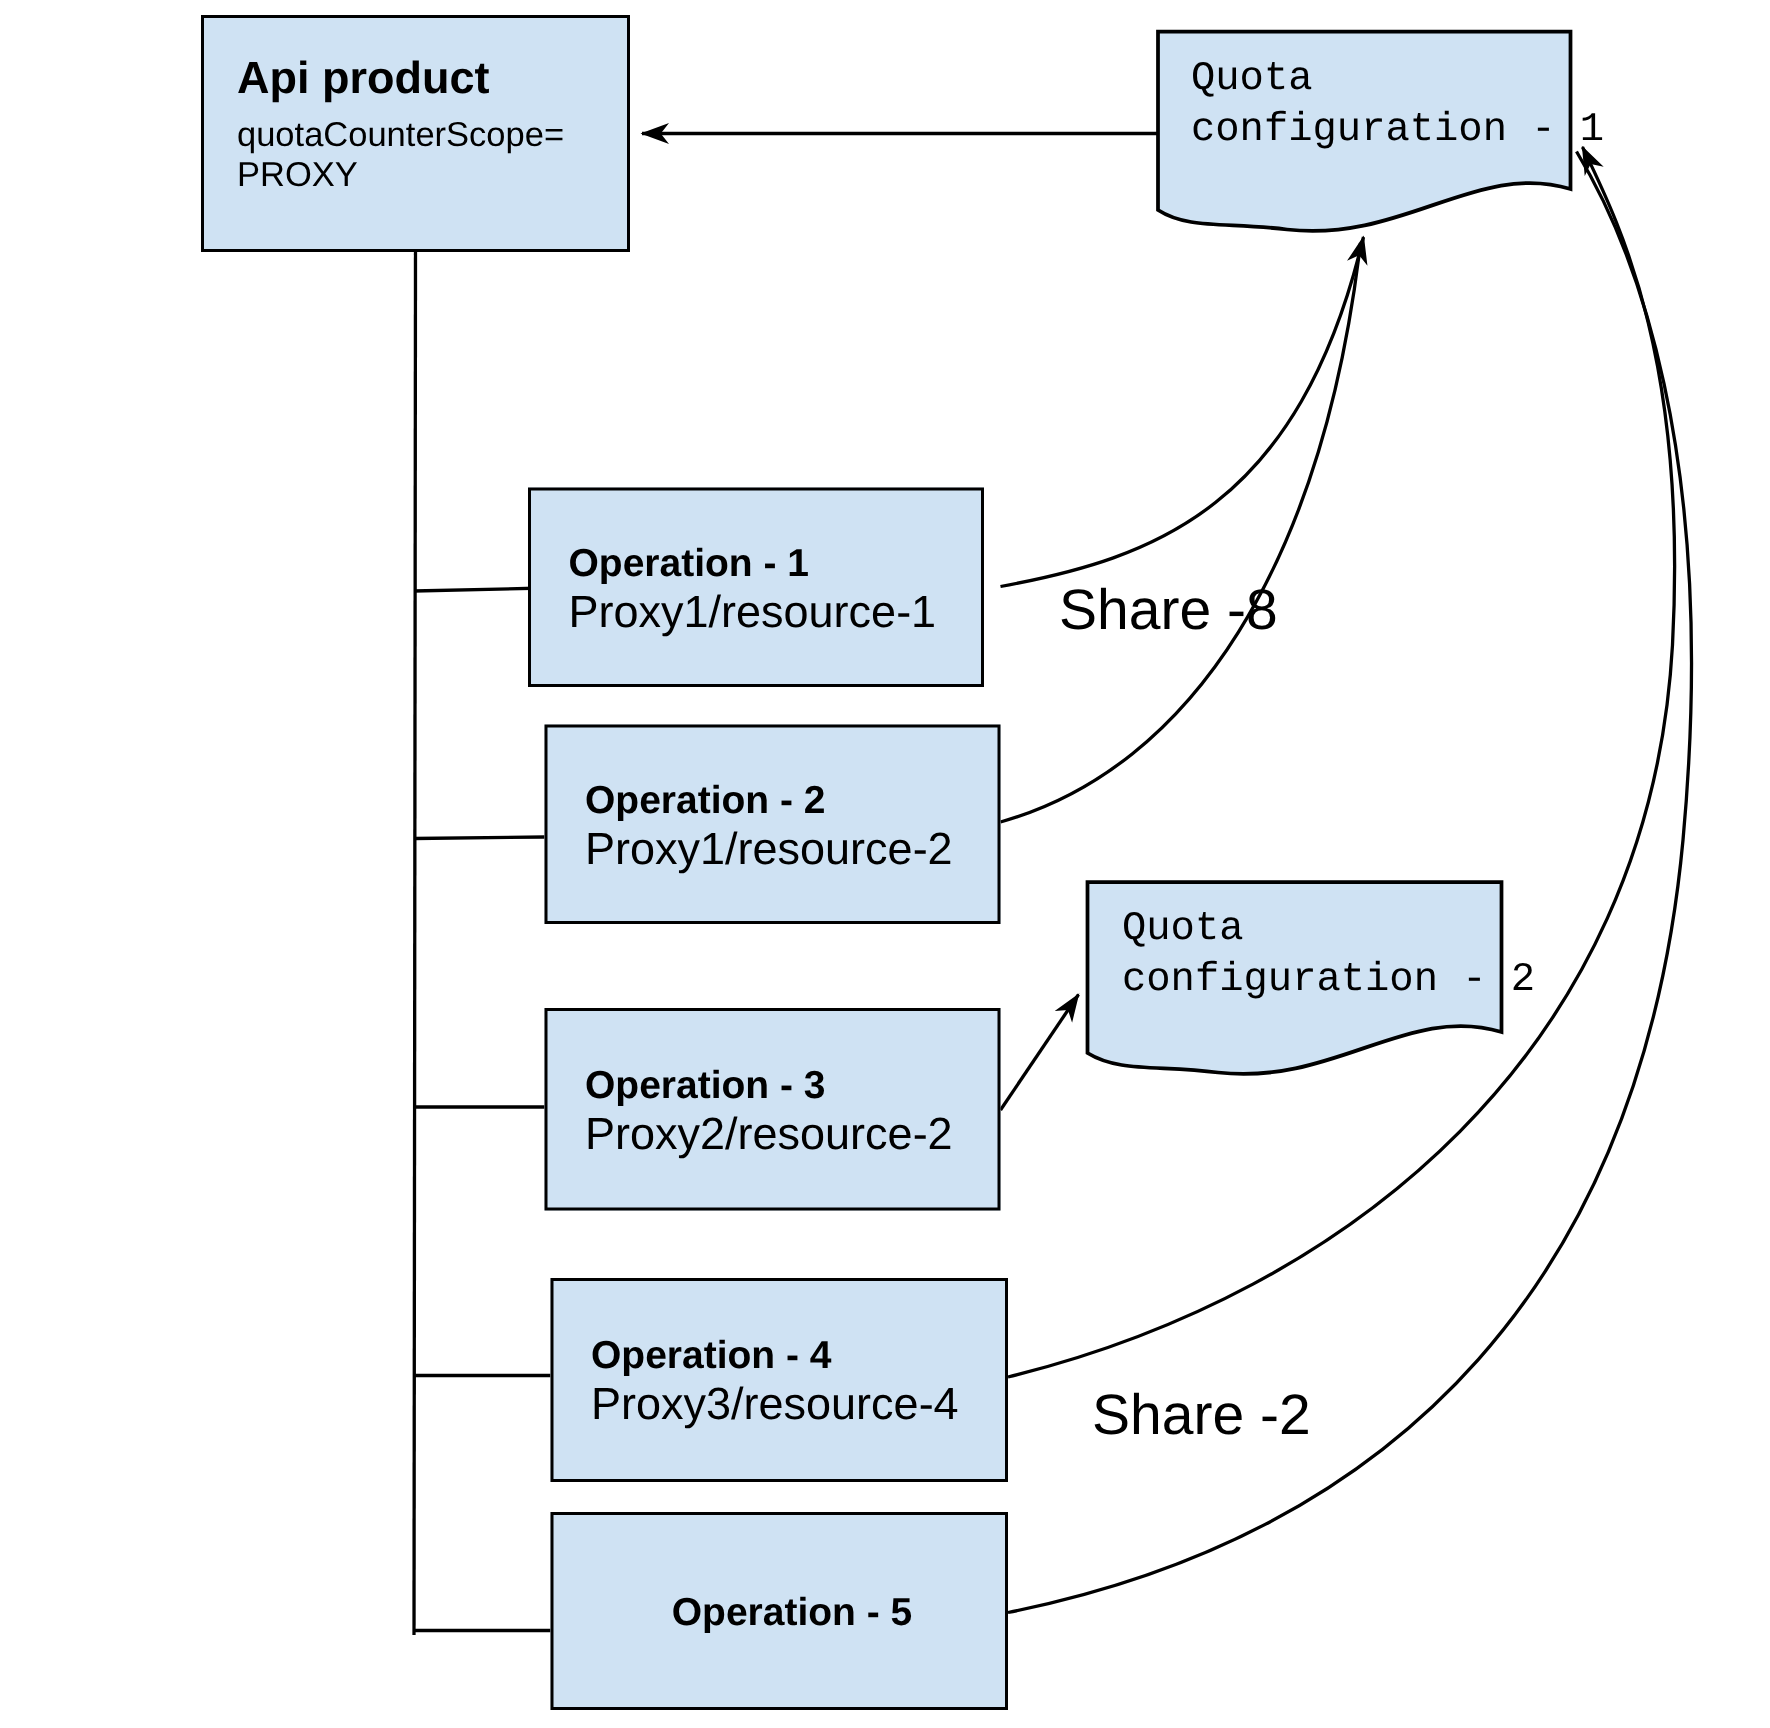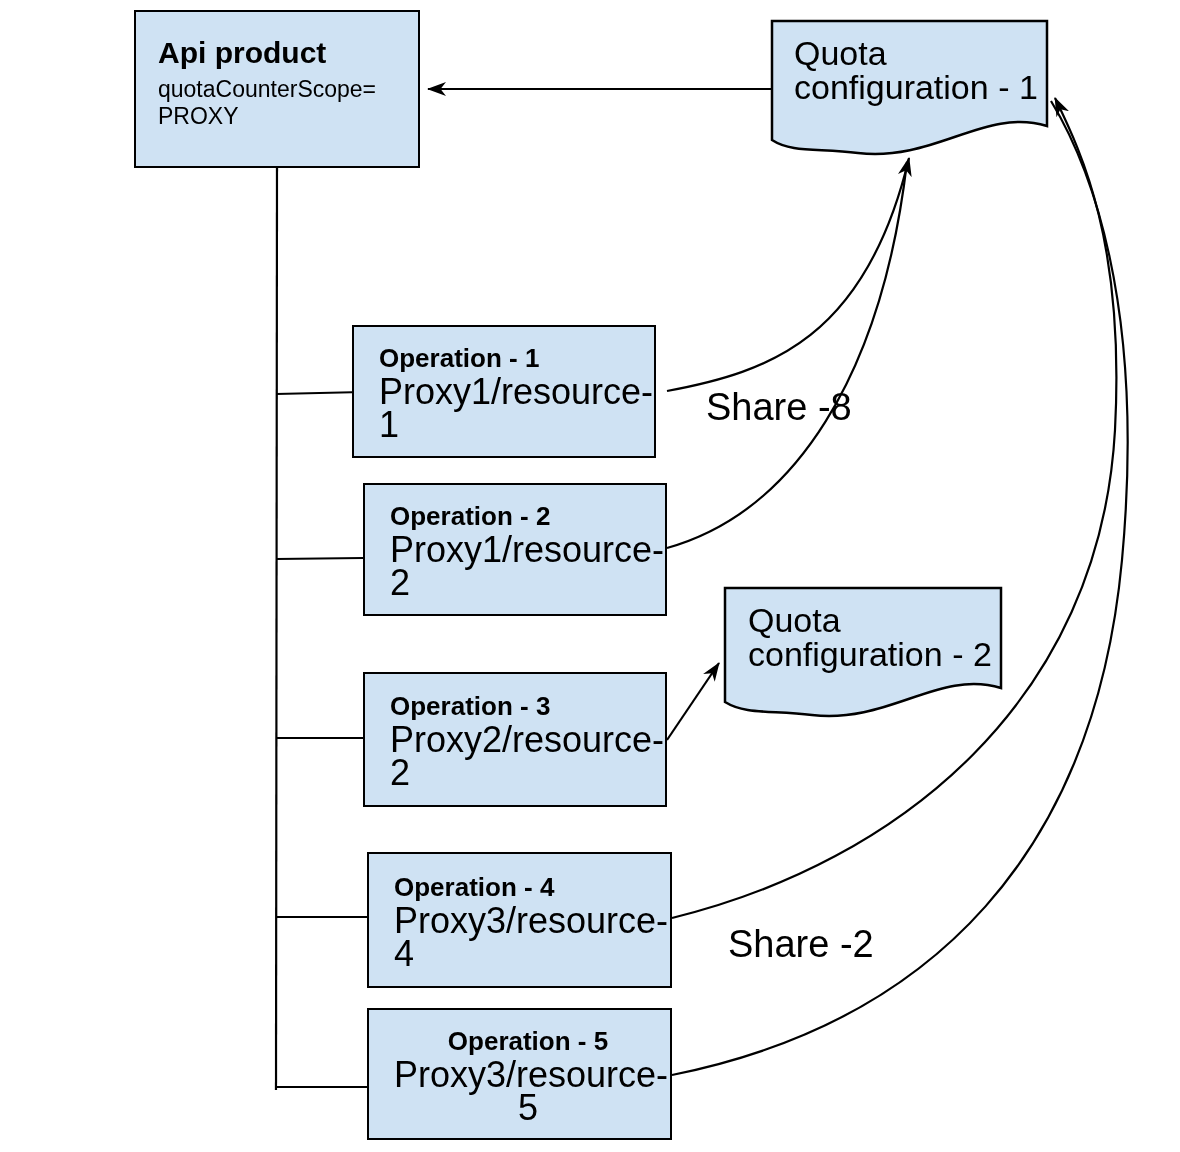--- a/index.html
+++ b/index.html
@@ -28,30 +28,30 @@
     border:2.5px solid var(--node-stroke);
     box-sizing:border-box;
     display:flex;flex-direction:column;justify-content:center;
   }
   .node .title{font-weight:bold;}
   .api-node{left:134px;top:10px;width:286px;height:158px;justify-content:flex-start;padding:24px 18px 0 22px;}
   .api-node .title{font-size:30px;line-height:34px;margin-bottom:6px;}
   .api-node .sub{font-size:23px;line-height:27px;}
   .op-node{width:304px;height:133px;padding-left:25px;padding-right:8px;}
   .op-node .title{font-size:26px;line-height:33px;}
-  .op-node .sub{font-size:36px;line-height:33px;}
+  .op-node .sub{font-size:30px;line-height:33px;}
   .op-1{left:352px;top:325px;}
   .op-2{left:363px;top:483px;}
   .op-3{left:363px;top:672px;height:135px;}
   .op-4{left:367px;top:852px;width:305px;height:136px;}
   .op-5{left:367px;top:1008px;width:305px;height:132px;text-align:center;}
 
   .doc-label{
     position:absolute;
-    font-size:34px;line-height:34px;
+    font-size:27px;line-height:34px;font-family:Liberation Mono, monospace;
   }
   .doc-label-1{left:794px;top:36px;}
   .doc-label-2{left:748px;top:603px;}
 
   .share-label{
     position:absolute;
     font-size:38px;line-height:42px;
   }
   .share-1{left:706px;top:386px;}
   .share-2{left:728px;top:923px;}
@@ -106,21 +106,20 @@
   <div class="node op-node op-3">
     <div class="title">Operation - 3</div>
     <div class="sub">Proxy2/resource-2</div>
   </div>
   <div class="node op-node op-4">
     <div class="title">Operation - 4</div>
     <div class="sub">Proxy3/resource-4</div>
   </div>
   <div class="node op-node op-5">
     <div class="title">Operation - 5</div>
-    <div class="sub">Proxy3/resource-5</div>
   </div>
 
   <div class="doc-label doc-label-1">
     <div>Quota</div>
     <div>configuration - 1</div>
   </div>
   <div class="doc-label doc-label-2">
     <div>Quota</div>
     <div>configuration - 2</div>
   </div>

